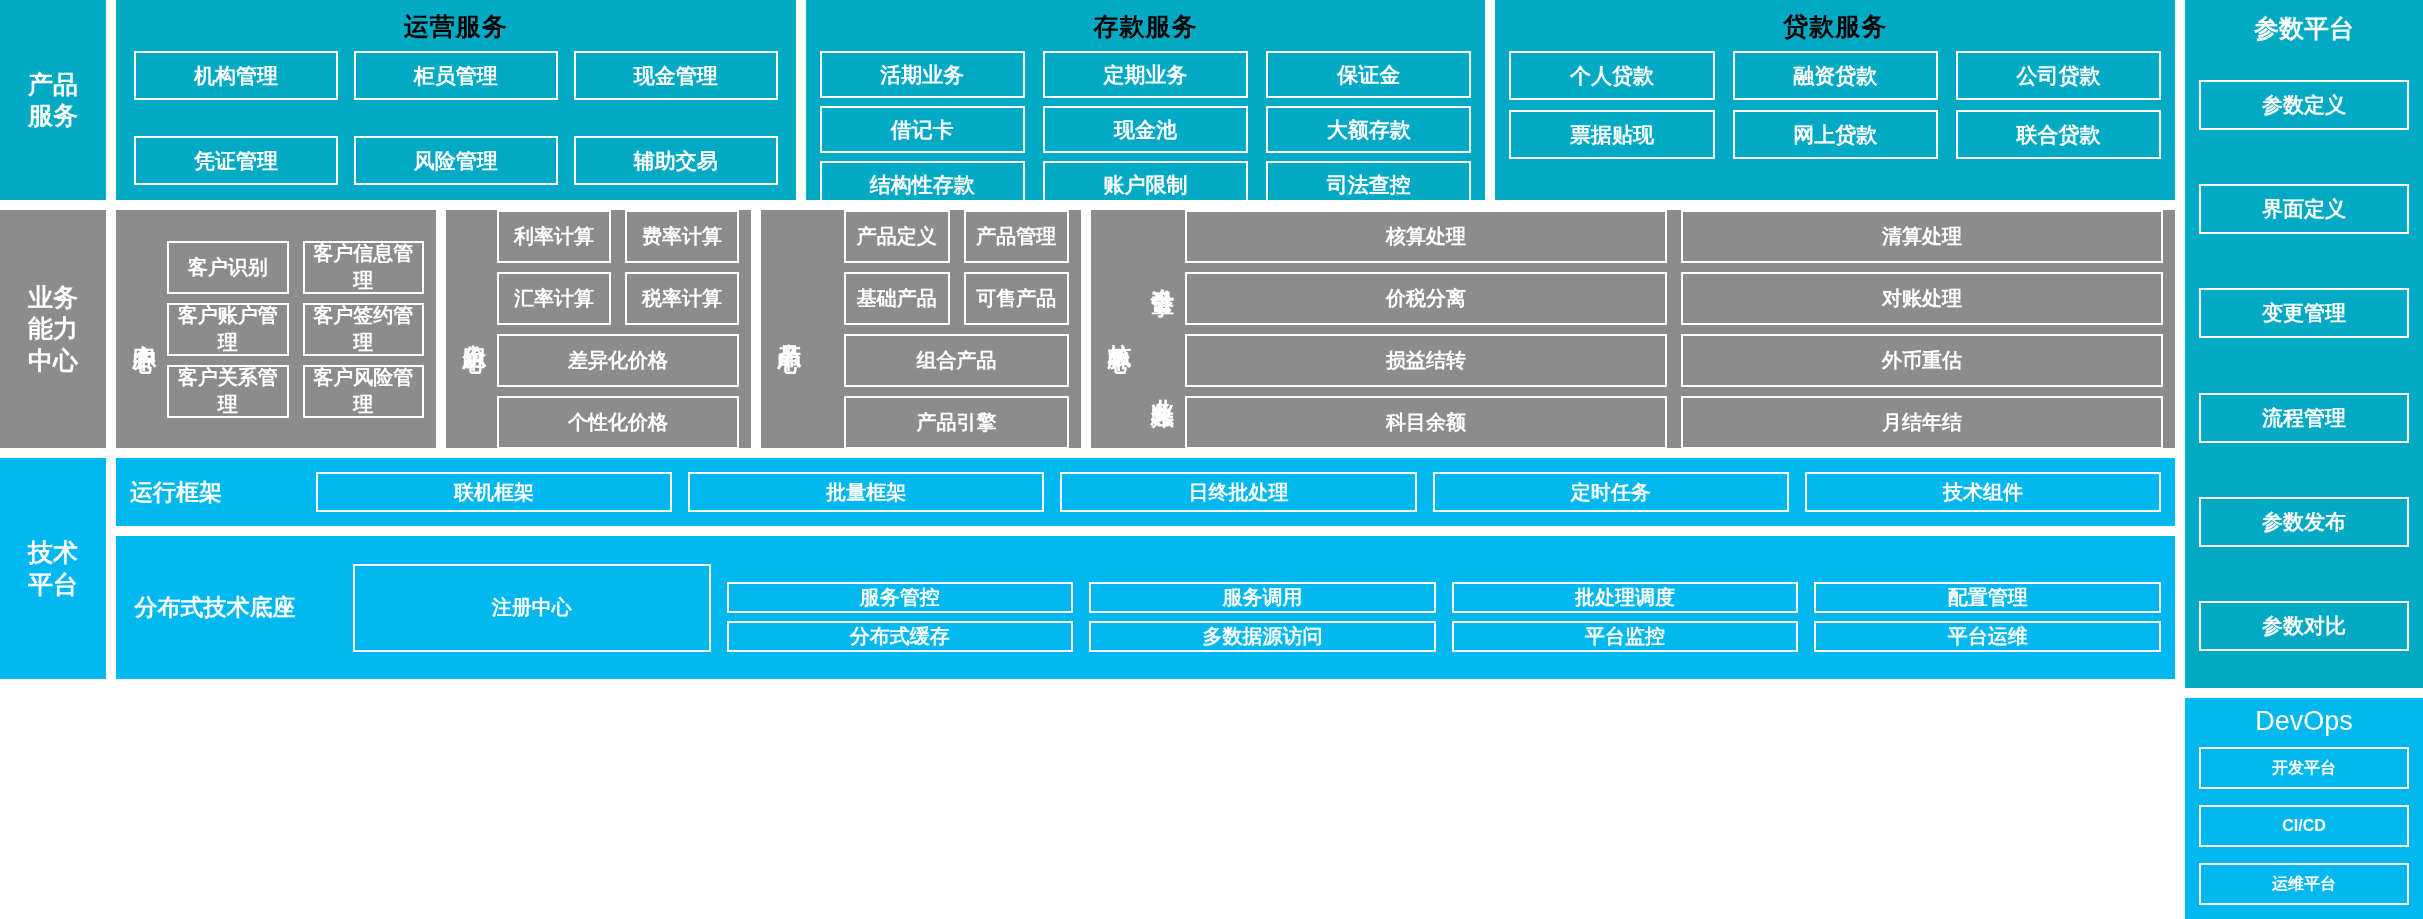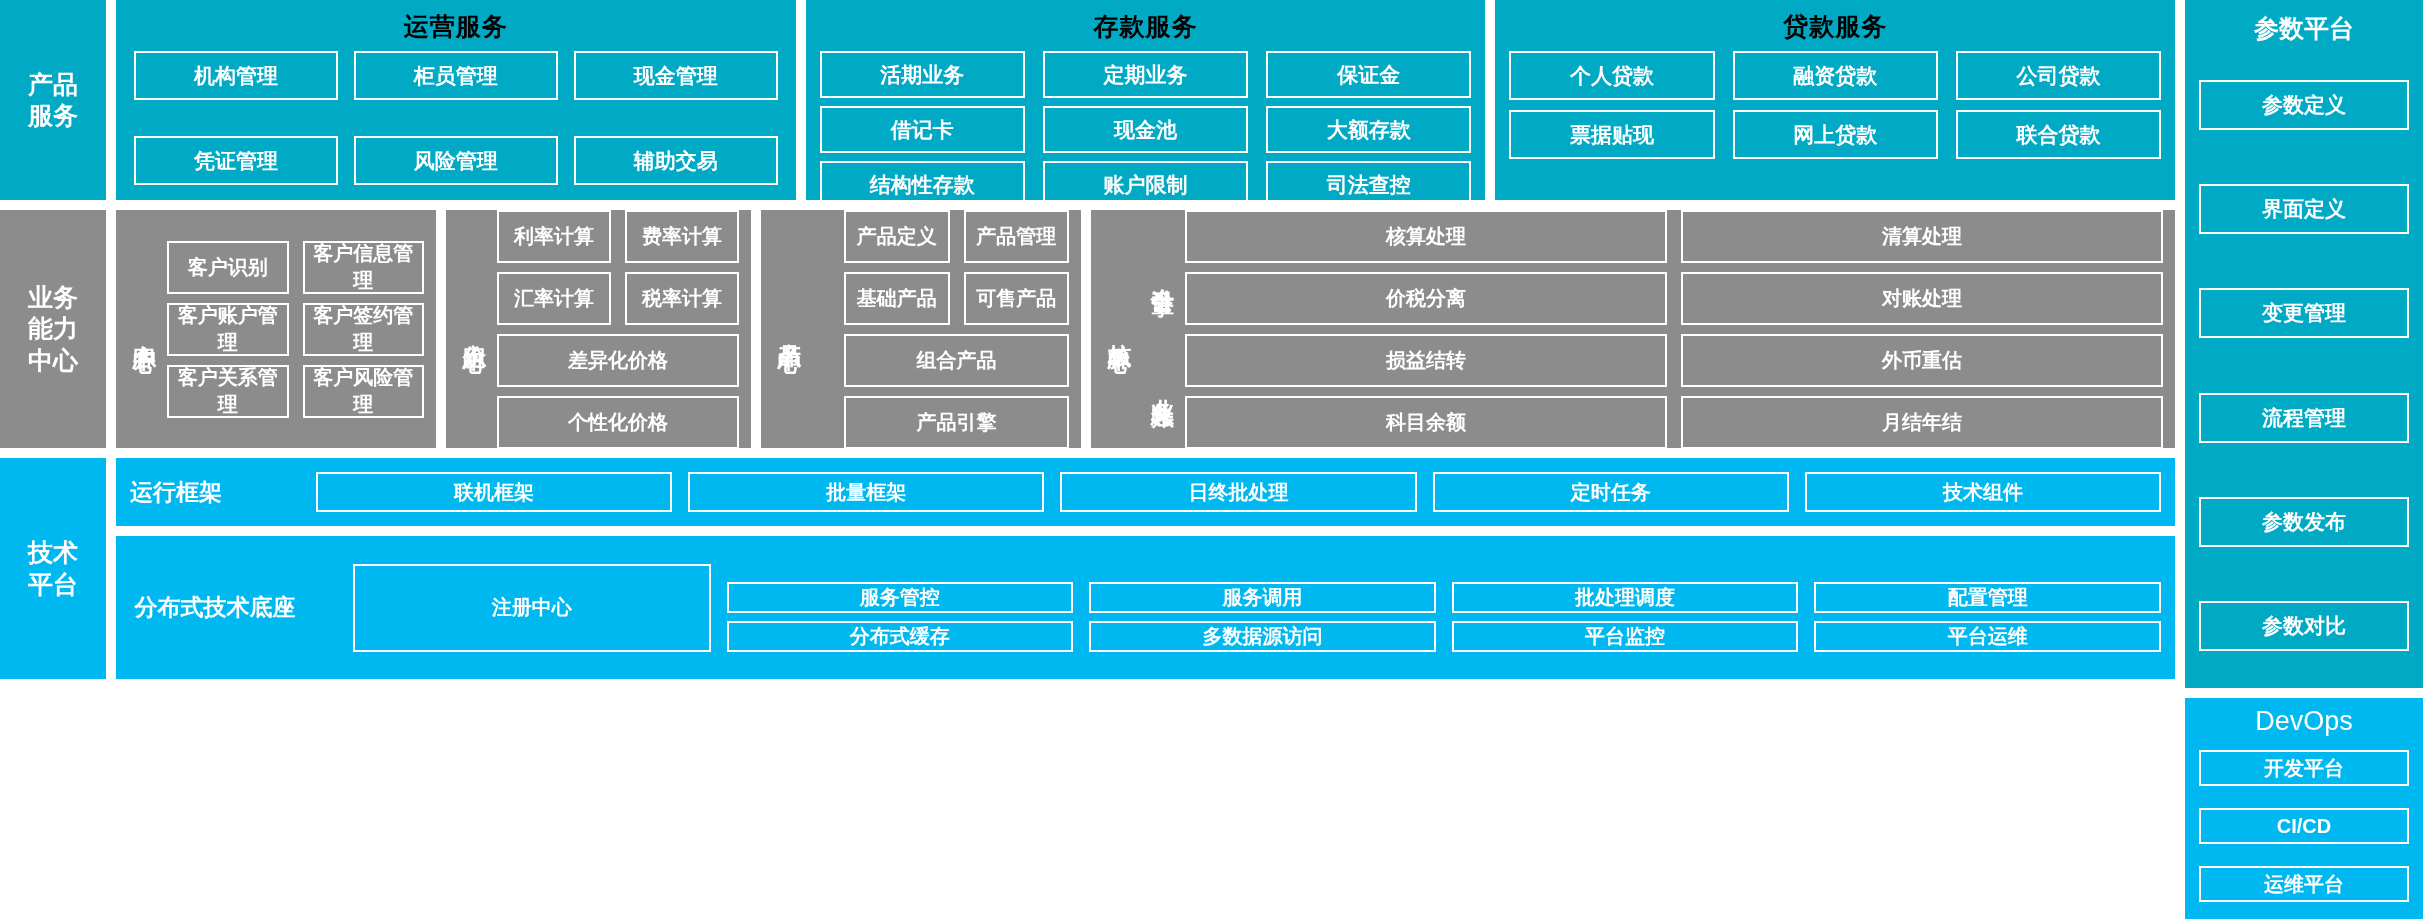--- a/index.html
+++ b/index.html
@@ -126,23 +126,23 @@
     display:flex; align-items:center; justify-content:center; text-align:center;
     height:50px;
   }
   .devops{
     background:var(--blue); height:221px;
     display:flex; flex-direction:column; padding:4px 14px 10px 14px;
   }
   .devops-title{ color:#fff; font-size:27px; font-weight:normal; text-align:center; padding:4px 0 6px; }
   .devops-body{ flex:1; display:flex; flex-direction:column; justify-content:space-around; gap:8px; }
   .dcell{
-    border:var(--bw) solid #fff; color:#fff; font-size:20px; font-weight:bold;
-    display:flex; align-items:center; justify-content:center; text-align:center;
-    height:36px;
+    border:var(--bw) solid #fff; color:#fff; font-size:16px; font-weight:bold;
+    display:flex; align-items:center; justify-content:center; text-align:center;
+    height:42px;
   }
 </style>
 </head>
 <body>
 
 <div class="page">
 
   <div class="leftcol">
 
     <div class="band row1">

